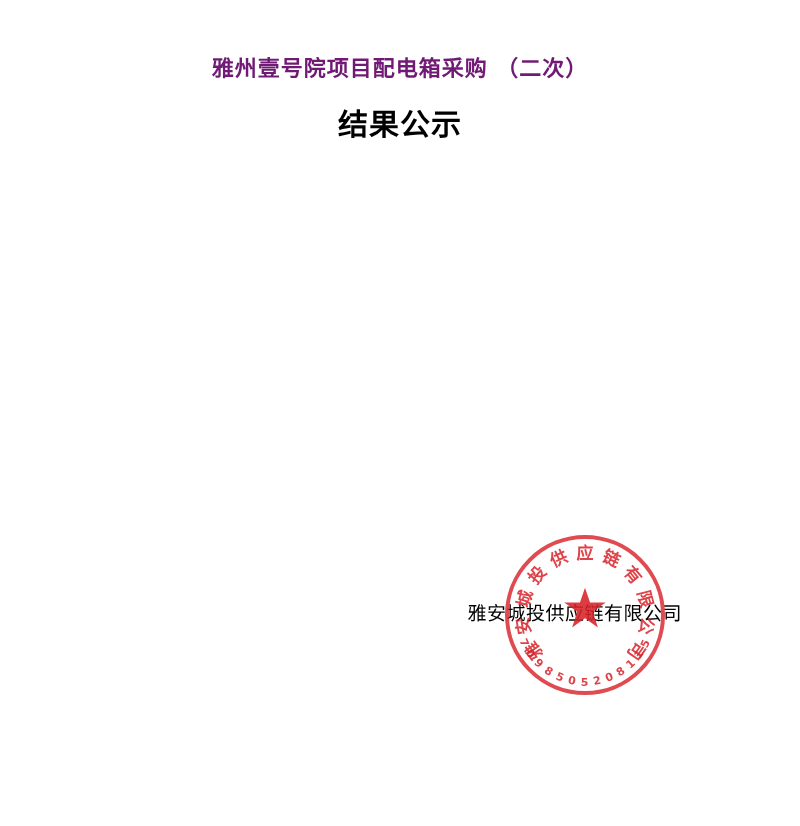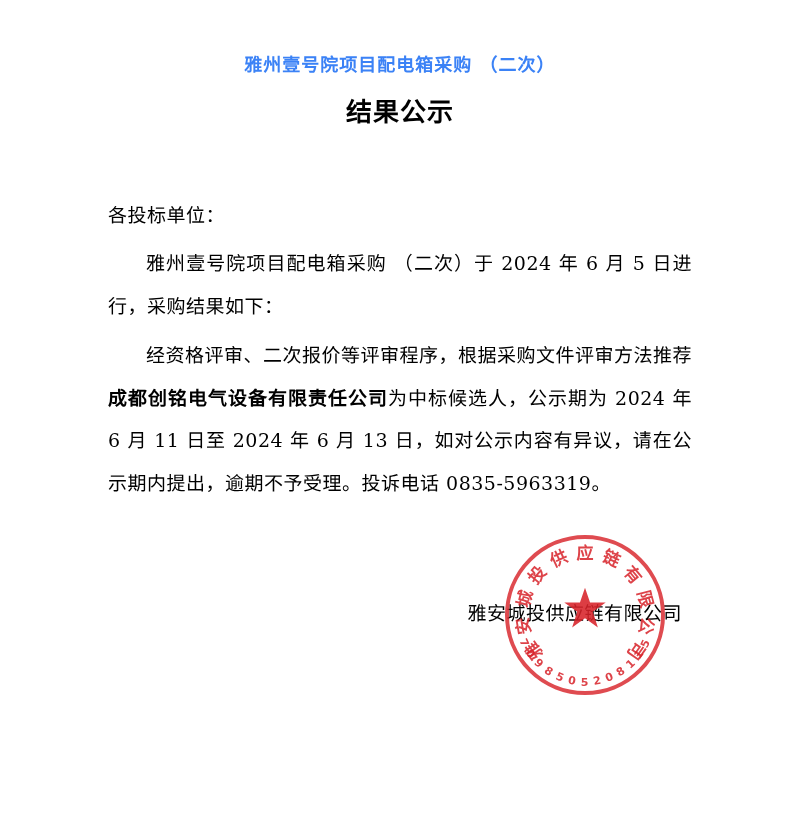--- a/index.html
+++ b/index.html
@@ -21,29 +21,29 @@
     width: 800px;
     height: 826px;
     background: #ffffff;
   }
 
   .title-block {
     margin-top: 48px;
     text-align: center;
   }
   .title-line {
-    font-size: 18px;
+    font-size: 22px;
     font-weight: bold;
     letter-spacing: 1px;
     line-height: 1.9;
-    color: #3b82f6;
+    color: #701a75;
     font-family: "DejaVu Serif", "Liberation Serif", serif;
   }
   .title-line-2 {
-    font-size: 26px;
+    font-size: 30px;
     font-weight: bold;
     letter-spacing: 1px;
     line-height: 1.9;
     margin-top: 6px;
   }
 
   .body-block {
     margin: 56px 108px 0 108px;
     font-size: 19px;
     line-height: 2.25;
@@ -132,25 +132,20 @@
 </head>
 <body>
 
 <div id="page">
 
   <div class="title-block">
     <div class="title-line">雅州壹号院项目配电箱采购 （二次）</div>
     <div class="title-line-2">结果公示</div>
   </div>
 
-  <div class="body-block">
-    <p class="para">各投标单位：</p>
-    <p class="para indent">雅州壹号院项目配电箱采购 （二次）于 2024 年 6 月 5 日进行，采购结果如下：</p>
-    <p class="para indent"><span>经资格评审、二次报价等评审程序，根据采购文件评审方法推荐</span><span class="bold-name">成都创铭电气设备有限责任公司</span><span>为中标候选人，公示期为 2024 年 6 月 11 日至 2024 年 6 月 13 日，如对公示内容有异议，请在公示期内提出，逾期不予受理。投诉电话 0835-5963319。</span></p>
-  </div>
 
   <div class="sign-block">
     <div class="sign-line">雅安城投供应链有限公司</div>
   </div>
 
   <div class="seal">
     <div class="seal-ring"></div>
     <div class="seal-top-text">
         <span style="transform: rotate(-215deg) translate(64px) rotate(90deg) translate(-50%, -50%);">雅</span>
         <span style="transform: rotate(-190deg) translate(64px) rotate(90deg) translate(-50%, -50%);">安</span>

